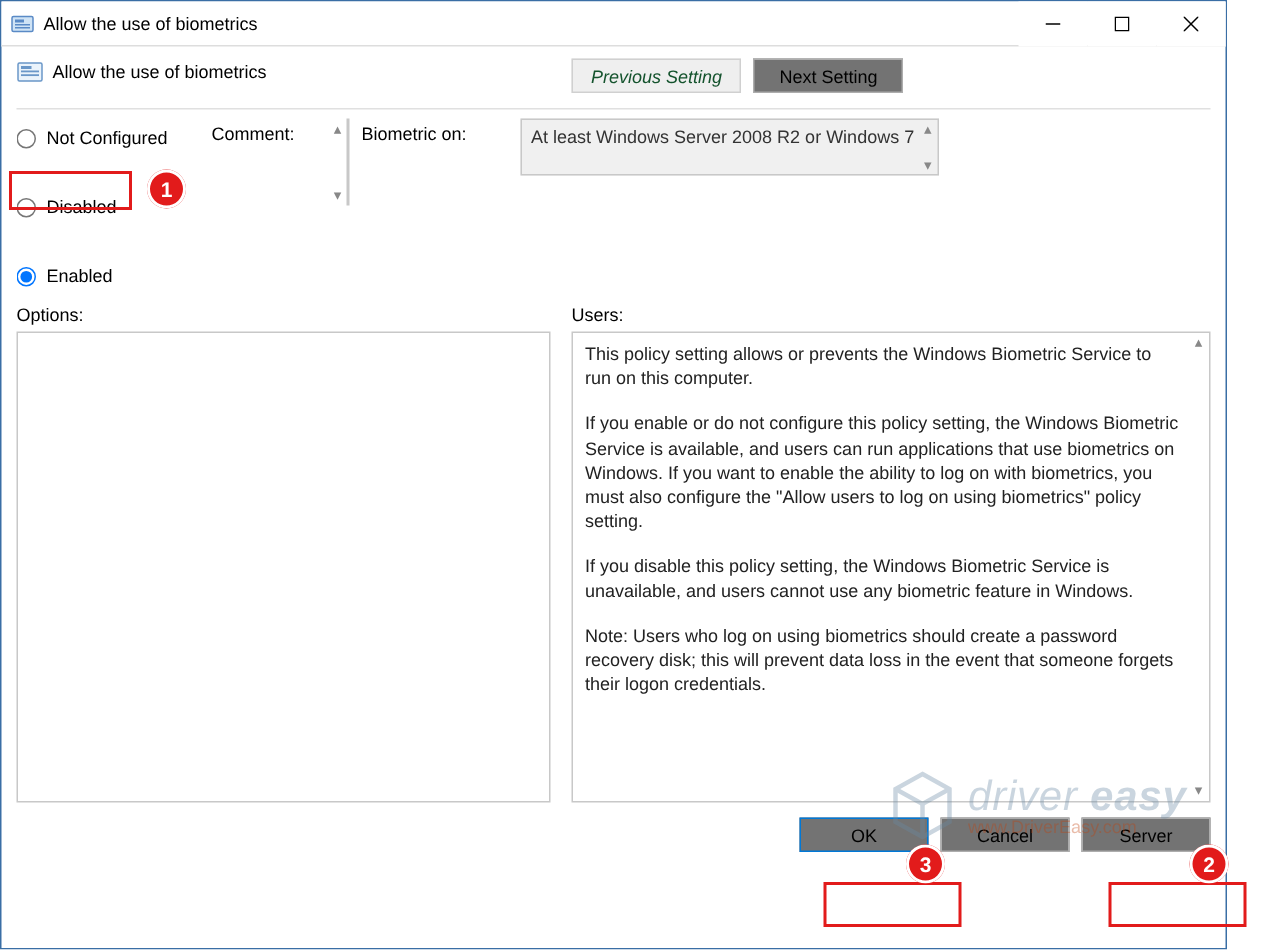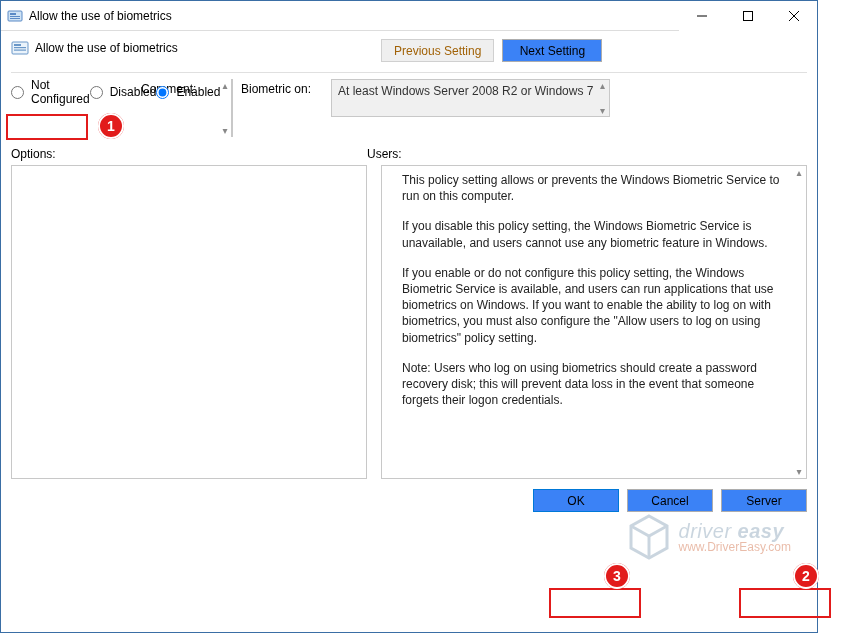--- a/index.html
+++ b/index.html
@@ -56,49 +56,50 @@
     gap: 6px;
     width: 370px;
   }
   .headerrow .hdr-left .hicon {
     width: 18px; height: 18px;
     display:inline-flex; align-items:center; justify-content:center;
   }
   .navbtns { display: flex; gap: 8px; }
   .btn {
     border: 1px solid #adadad;
-    background: #3b82f6;
+    background: #737373;
     height: 23px;
     min-width: 100px;
     padding: 0 12px;
     font-family: inherit;
     font-size: 12px;
     display: inline-flex;
     align-items: center;
     justify-content: center;
   }
   .btn:disabled {
-    color: #a16207;
+    color: #14532d;
     background: #efefef;
     border-color: #d0d0d0;
+    font-style: italic;
   }
 
   hr.sep { border: none; border-top: 1px solid #e0e0e0; margin: 0 10px; }
 
   
   .settings-area {
     display: flex;
     padding: 6px 10px 0 10px;
     gap: 10px;
   }
   .radio-col {
     width: 120px;
     display: flex;
-    flex-direction: row;
-    gap: 0;
+    flex-direction: column;
+    gap: 28px;
     padding-top: 4px;
     position: relative;
   }
   .radio-item {
     display: flex;
     align-items: center;
     gap: 5px;
     height: 18px;
   }
   .radio-item input { margin: 0 2px 0 0; }
@@ -119,39 +120,41 @@
   }
   .supported-box {
     flex: 1;
     height: 38px;
     border: 1px solid #c8c8c8;
     background: #f0f0f0;
     padding: 4px 16px 4px 6px;
     color: #333;
     position: relative;
     font-size: 12px;
+    margin-left: 16px;
   }
   .vscroll-hint {
     position: absolute;
     right: 0; top: 0;
     width: 14px;
     height: 100%;
     display: flex;
     flex-direction: column;
     justify-content: space-between;
     align-items: center;
     color: #888;
     font-size: 10px;
     user-select: none;
   }
 
   
   .labels-row {
     display: flex;
     padding: 10px 10px 4px 10px;
+    gap: 14px;
   }
   .labels-row .lab-left { width: 356px; }
   .panes-row {
     display: flex;
     padding: 0 10px 6px 10px;
     gap: 14px;
     height: 320px;
   }
   .options-pane {
     width: 356px;
@@ -161,21 +164,21 @@
   .help-pane {
     flex: 1;
     border: 1px solid #c8c8c8;
     background: #fff;
     padding: 6px 18px 6px 8px;
     position: relative;
     overflow: hidden;
     line-height: 1.35;
     color: #222;
   }
-  .help-pane p { margin: 0 0 14px 12px; }
+  .help-pane p { margin: 0 0 14px 0; }
 
   
   .bottom-bar {
     display: flex;
     justify-content: flex-end;
     gap: 8px;
     padding: 4px 10px 10px 10px;
   }
   .bottom-bar .btn { min-width: 86px; }
 
@@ -206,21 +209,21 @@
     display: flex;
     align-items: center;
     gap: 10px;
     opacity: 0.35;
     pointer-events: none;
     color: #6a8aa4;
   }
   .watermark .wm-text {
     display: flex; flex-direction: column; line-height: 1;
   }
-  .watermark .wm-title { font-size: 20px; font-style: italic; letter-spacing: 0.5px; color:#6a8aa4; }
+  .watermark .wm-title { font-size: 28px; font-style: italic; letter-spacing: 0.5px; color:#6a8aa4; }
   .watermark .wm-title b { font-weight: 700; }
   .watermark .wm-url { font-size: 12px; color:#c2410c; }
 </style>
 </head>
 <body>
 
 <div class="window">
 
   <div class="titlebar">
     <span class="icon">
@@ -313,22 +316,22 @@
 
   <div class="labels-row">
     <div class="lab-left">Options:</div>
     <div>Users:</div>
   </div>
 
   <div class="panes-row">
     <div class="options-pane"></div>
     <div class="help-pane">
       <p>This policy setting allows or prevents the Windows Biometric Service to run on this computer.</p>
+      <p>If you enable or do not configure this policy setting, the Windows Biometric Service is available, and users can run applications that use biometrics on Windows. If you want to enable the ability to log on with biometrics, you must also configure the "Allow users to log on using biometrics" policy setting.</p>
       <p>If you disable this policy setting, the Windows Biometric Service is unavailable, and users cannot use any biometric feature in Windows.</p>
-      <p>If you enable or do not configure this policy setting, the Windows Biometric Service is available, and users can run applications that use biometrics on Windows. If you want to enable the ability to log on with biometrics, you must also configure the "Allow users to log on using biometrics" policy setting.</p>
       <p>Note: Users who log on using biometrics should create a password recovery disk; this will prevent data loss in the event that someone forgets their logon credentials.</p>
       <div class="vscroll-hint" style="top:0;right:0;height:100%;">
           <span>▴</span>
           <span style="margin-top:auto">▾</span>
         </div>
     </div>
   </div>
 
   <div class="bottom-bar">
     <button class="btn" style="border:1px solid #0078d7;">OK</button>

